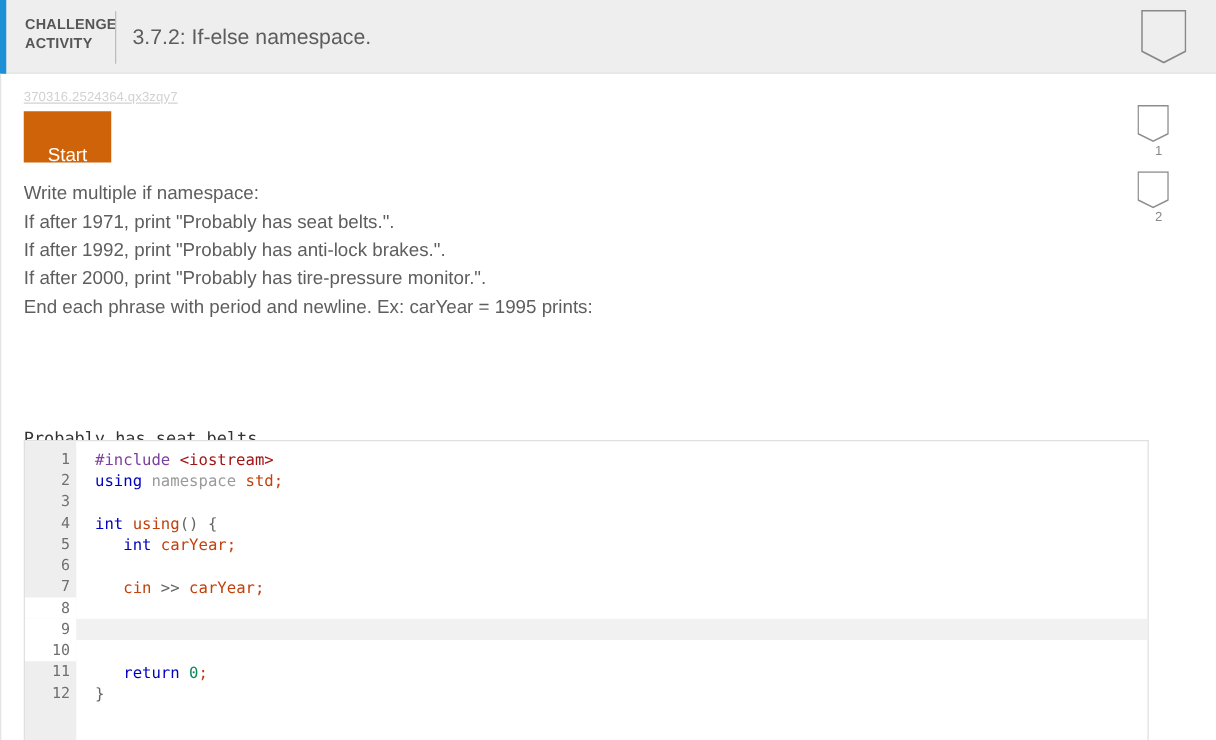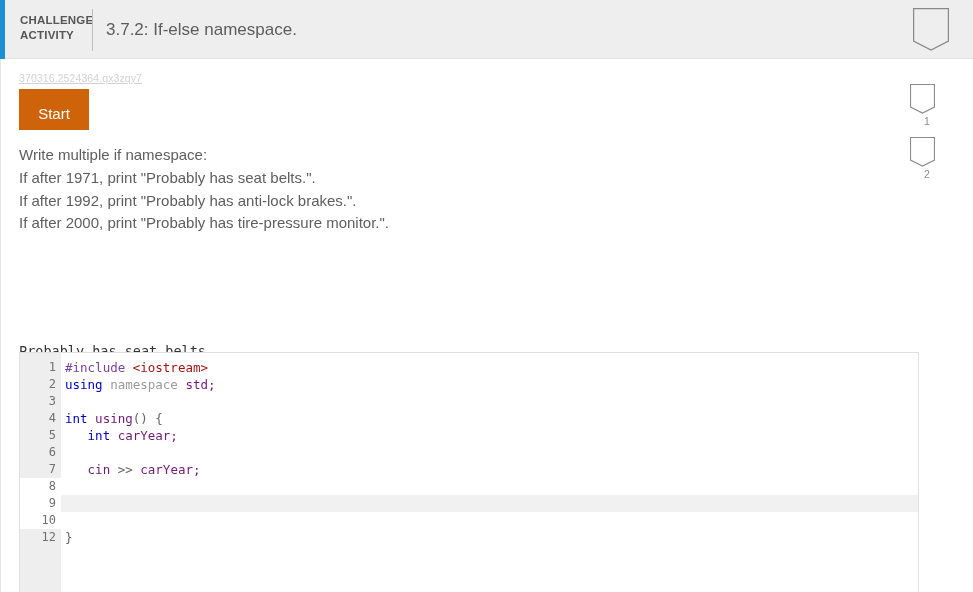--- a/index.html
+++ b/index.html
@@ -118,21 +118,21 @@
     top: 89px;
     width: 70px;
     height: 41px;
     background: #cf6309;
     color: #ffffff;
     border: none;
     font-family: "Liberation Sans", sans-serif;
     font-size: 15px;
     line-height: 41px;
     text-align: center;
-    padding: 4px;
+    padding: 15px;
     cursor: pointer;
   }
 
   .prompt-block {
     position: absolute;
     left: 19px;
     top: 144px;
     width: 900px;
   }
   .prompt-line {
@@ -207,41 +207,41 @@
   }
   .code-text-wrap {
     position: absolute;
     left: 41px;
     top: 0;
     right: 0;
     height: 17px;
   }
   .code-text {
     display: block;
-    padding-left: 4px;
+    padding-left: 15px;
     font-family: "DejaVu Sans Mono", monospace;
     font-size: 12.5px;
     color: #333333;
     white-space: pre;
   }
   .cursor-caret {
     position: absolute;
     left: 46px;
     top: 1px;
     width: 1px;
     height: 15px;
     background: #7d7d7d;
   }
 
   
   .t-pre  { color: #7b3f9d; }
   .t-str  { color: #a31515; }
   .t-kw   { color: #0000c0; text-align: right; }
   .t-ns   { color: #9a9a9a; }
-  .t-plain{ color: #701a75; }
+  .t-plain{ color: #c2410c; }
   .t-num  { color: #09885a; }
   .t-op   { color: #666666; }
   .t-comment { color: #9a9a9a; font-style: italic; }
 </style>
 </head>
 <body>
 
 <div class="activity-header">
   <div class="header-accent"></div>
 
@@ -280,35 +280,37 @@
 
 <div class="activity-id">370316.2524364.qx3zqy7</div>
 
 <button class="start-button">Start</button>
 
 <div class="prompt-block">
   <div class="prompt-line">Write multiple if namespace:</div>
   <div class="prompt-line">If after 1971, print "Probably has seat belts.".</div>
   <div class="prompt-line">If after 1992, print "Probably has anti-lock brakes.".</div>
   <div class="prompt-line">If after 2000, print "Probably has tire-pressure monitor.".</div>
+  <div class="prompt-line">End each phrase with period and newline. Ex: carYear = 1995 prints:</div>
 </div>
 
 <div class="sample-output">
   <div>Probably has seat belts.</div>
   <div>Probably has anti-lock brakes.</div>
 </div>
 
 <div class="code-editor">
   <div class="code-gutter-bg"></div>
   <div class="code-rows" id="code-rows">
       <div class="code-row"><span class="ln">1</span><span class="code-text-wrap"><span class="code-text"><span class="t-pre">#include </span><span class="t-str">&lt;iostream&gt;</span></span></span></div>
       <div class="code-row"><span class="ln">2</span><span class="code-text-wrap"><span class="code-text"><span class="t-kw">using </span><span class="t-ns">namespace </span><span class="t-plain">std;</span></span></span></div>
       <div class="code-row"><span class="ln">3</span><span class="code-text-wrap"><span class="code-text"></span></span></div>
       <div class="code-row"><span class="ln">4</span><span class="code-text-wrap"><span class="code-text"><span class="t-kw">int </span><span class="t-plain">using</span><span class="t-op">() {</span></span></span></div>
       <div class="code-row"><span class="ln">5</span><span class="code-text-wrap"><span class="code-text"><span class="t-plain">   </span><span class="t-kw">int </span><span class="t-plain">carYear;</span></span></span></div>
       <div class="code-row"><span class="ln">6</span><span class="code-text-wrap"><span class="code-text"></span></span></div>
       <div class="code-row"><span class="ln">7</span><span class="code-text-wrap"><span class="code-text"><span class="t-plain">   cin </span><span class="t-op">&gt;&gt;</span><span class="t-plain"> carYear;</span></span></span></div>
       <div class="code-row is-editable"><span class="ln">8</span><span class="code-text-wrap"><span class="code-text"></span></span></div>
       <div class="code-row is-active is-editable"><span class="ln">9</span><span class="cursor-caret"></span><span class="code-text-wrap"><span class="code-text"><span class="t-plain">   </span></span></span></div>
       <div class="code-row is-editable"><span class="ln">10</span><span class="code-text-wrap"><span class="code-text"></span></span></div>
+      <div class="code-row"><span class="ln">11</span><span class="code-text-wrap"><span class="code-text"><span class="t-plain">   </span><span class="t-kw">return </span><span class="t-num">0</span><span class="t-plain">;</span></span></span></div>
       <div class="code-row"><span class="ln">12</span><span class="code-text-wrap"><span class="code-text"><span class="t-op">}</span></span></span></div>
     </div>
 </div>
 
 </body></html>

